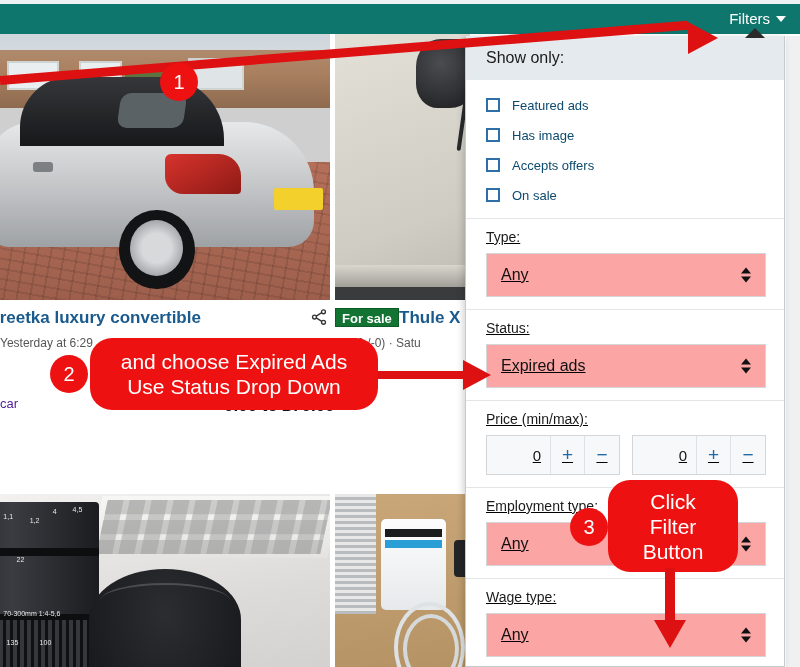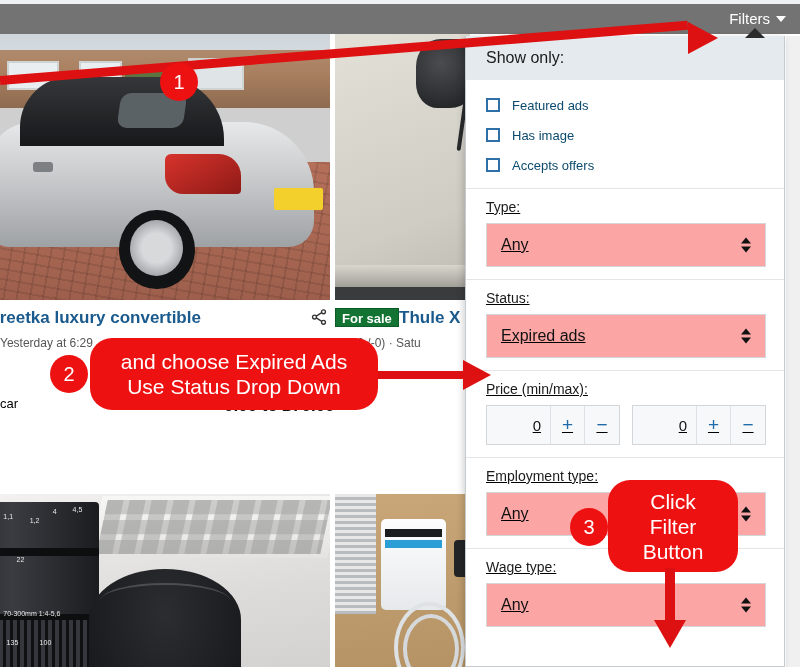--- a/index.html
+++ b/index.html
@@ -7,21 +7,21 @@
     width: 800px; height: 667px;
     font-family: "Liberation Sans", sans-serif;
     background: #ffffff; overflow: hidden;
   }
   #root { position: relative; width: 800px; height: 667px; overflow: hidden; background:#fff; }
 
   
   .topstrip { position:absolute; left:0; top:0; width:800px; height:4px; background:#eef2f4; }
   .header {
     position:absolute; left:0; top:4px; width:800px; height:30px;
-    background:#737373;
+    background:#0f766e;
   }
   .filters-btn {
     position:absolute; right:14px; top:6px;
     color:#ffffff; font-size:15px; line-height:18px;
     display:flex; align-items:center; gap:6px; cursor:pointer;
   }
   .caret-down {
     width:0;height:0;border-left:5px solid transparent;border-right:5px solid transparent;
     border-top:6px solid #ffffff; display:inline-block;
   }
@@ -108,21 +108,21 @@
   .ltitle.right { left:399px; }
   .lsub { position:absolute; font-size:12px; color:#555; white-space:nowrap; }
   .lsub.left { left:0px; top:36px; }
   .lsub.right { left:333px; top:36px; }
   .share-icon { position:absolute; left:310px; top:8px; width:18px; height:18px; cursor:pointer; }
   .badge-forsale {
     position:absolute; left:335px; top:8px; height:19px; padding:1px 6px 0 6px;
     background:#137333; color:#fff; font-size:13px; font-weight:bold; line-height:18px;
     border:1px solid #0c5a26; white-space:nowrap;
   }
-  .lcat { position:absolute; left:0; top:96px; font-size:13px; color:#000000; }
+  .lcat { position:absolute; left:0; top:96px; font-size:13px; color:#4c1d95; }
   .lprice {
     position:absolute; left:224px; top:96px; font-size:17px; font-weight:bold; color:#111; white-space:nowrap;
   }
   .lsell { position:absolute; left:224px; top:64px; font-size:13px; color:#444; white-space:nowrap; }
 
   
   .row2 { position:absolute; left:0; top:446px; width:470px; height:221px; }
   .ph-lens { left:0; top:14px; width:330px; height:207px; }
   .ph-lens .desk { position:absolute; inset:0; background:linear-gradient(170deg,#f2f1ef,#dcdbd9 55%,#cfcecc); }
   .ph-lens .kbd  { position:absolute; left:29%; top:1%; width:72%; height:30%;
@@ -345,20 +345,24 @@
         <span class="chk-lbl">Featured ads</span>
       </label>
       <label class="chk-row">
         <span class="chk"></span>
         <span class="chk-lbl">Has image</span>
       </label>
       <label class="chk-row">
         <span class="chk"></span>
         <span class="chk-lbl">Accepts offers</span>
       </label>
+      <label class="chk-row">
+        <span class="chk"></span>
+        <span class="chk-lbl">On sale</span>
+      </label>
     </div>
 
     <div class="fsec">
       <div class="flabel">Type:</div>
       <div class="fselect">
         <span>Any</span>
         <span class="sel-arrows">
             <span class="up"></span>
             <span class="dn"></span>
           </span>

